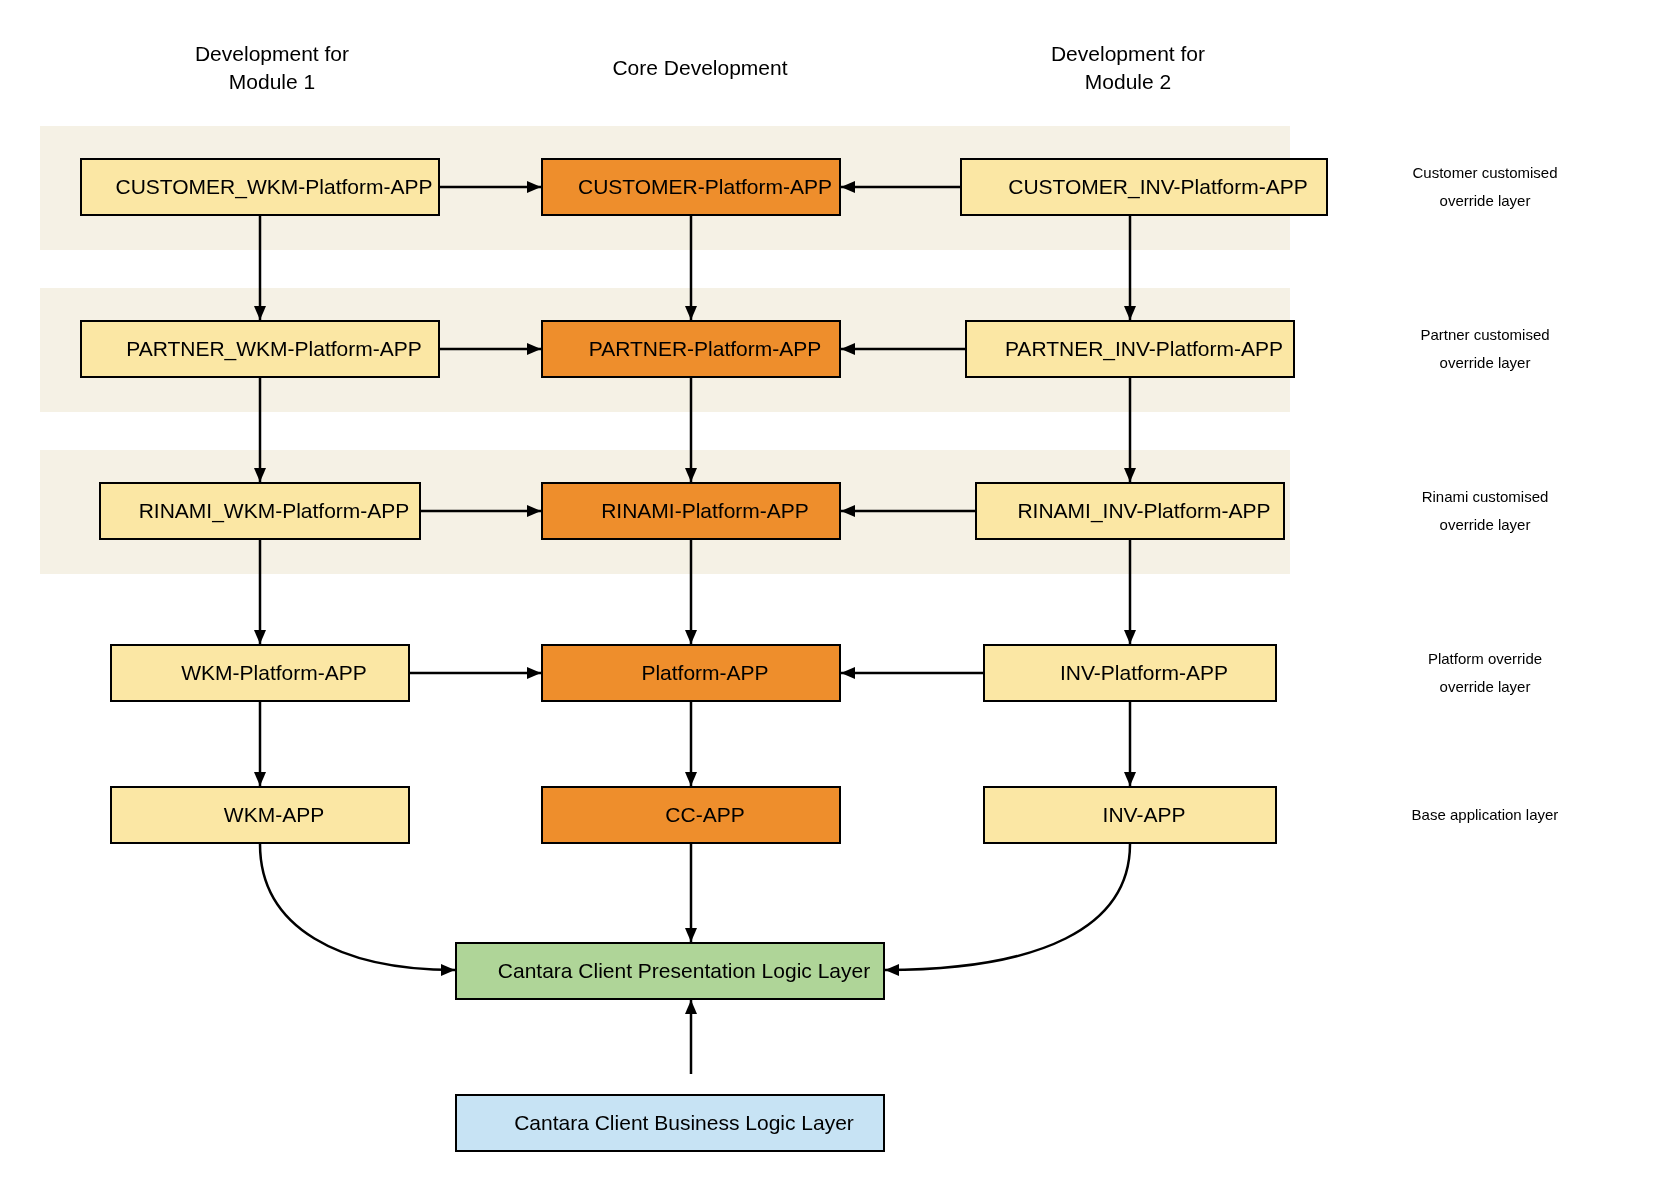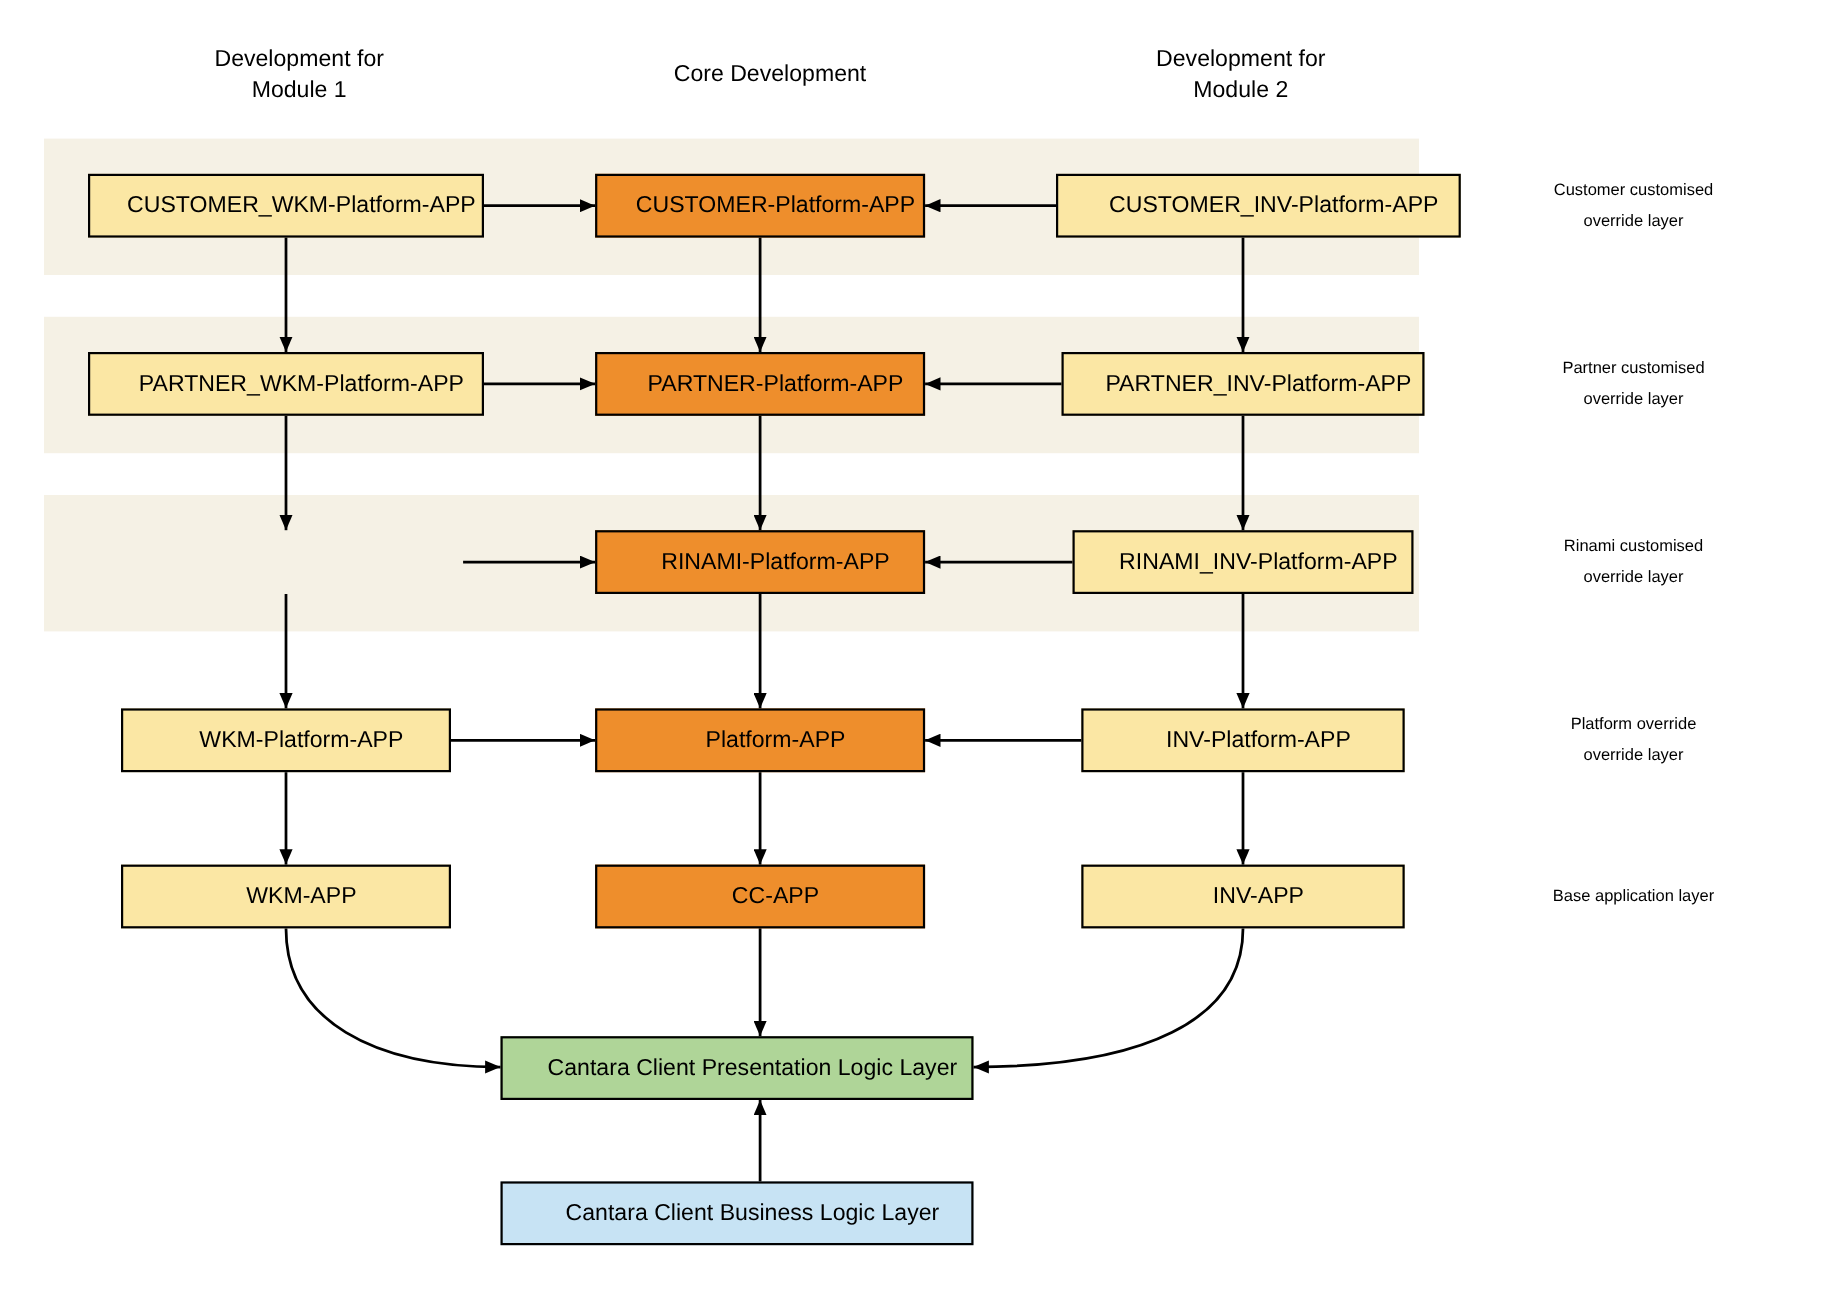--- a/index.html
+++ b/index.html
@@ -29,21 +29,21 @@
   }
   .box{
     position:absolute;height:58px;box-sizing:border-box;
     border:2px solid var(--line);
     display:flex;align-items:center;justify-content:center;
     font-size:21px;text-align:center;white-space:nowrap;padding-left:28px;
   }
   .side{background:var(--side-box);}
   .center{background:var(--center-box);}
   .pres{background:var(--presentation-box);}
-  .bus{background:var(--business-box);}
+  .bus{background:var(--business-box);margin-top:20px;}
   .layer-label{
     position:absolute;left:1310px;width:350px;
     transform:translateY(-50%);
     text-align:center;font-size:15px;line-height:28px;
   }
   svg.arrows{
     position:absolute;left:0;top:0;
     pointer-events:none;
   }
 </style>
@@ -77,20 +77,21 @@
   </div>
 
   <div class="box side" style="left:80px;width:360px;top:320px">PARTNER_WKM-Platform-APP</div>
   <div class="box center" style="left:541px;width:300px;top:320px">PARTNER-Platform-APP</div>
   <div class="box side" style="left:965px;width:330px;top:320px">PARTNER_INV-Platform-APP</div>
   <div class="layer-label" style="top:349px">
     <div>Partner customised</div>
     <div>override layer</div>
   </div>
 
+  <div class="box side" style="left:99px;width:322px;top:482px">RINAMI_WKM-Platform-APP</div>
   <div class="box center" style="left:541px;width:300px;top:482px">RINAMI-Platform-APP</div>
   <div class="box side" style="left:975px;width:310px;top:482px">RINAMI_INV-Platform-APP</div>
   <div class="layer-label" style="top:511px">
     <div>Rinami customised</div>
     <div>override layer</div>
   </div>
 
   <div class="box side" style="left:110px;width:300px;top:644px">WKM-Platform-APP</div>
   <div class="box center" style="left:541px;width:300px;top:644px">Platform-APP</div>
   <div class="box side" style="left:983px;width:294px;top:644px">INV-Platform-APP</div>

